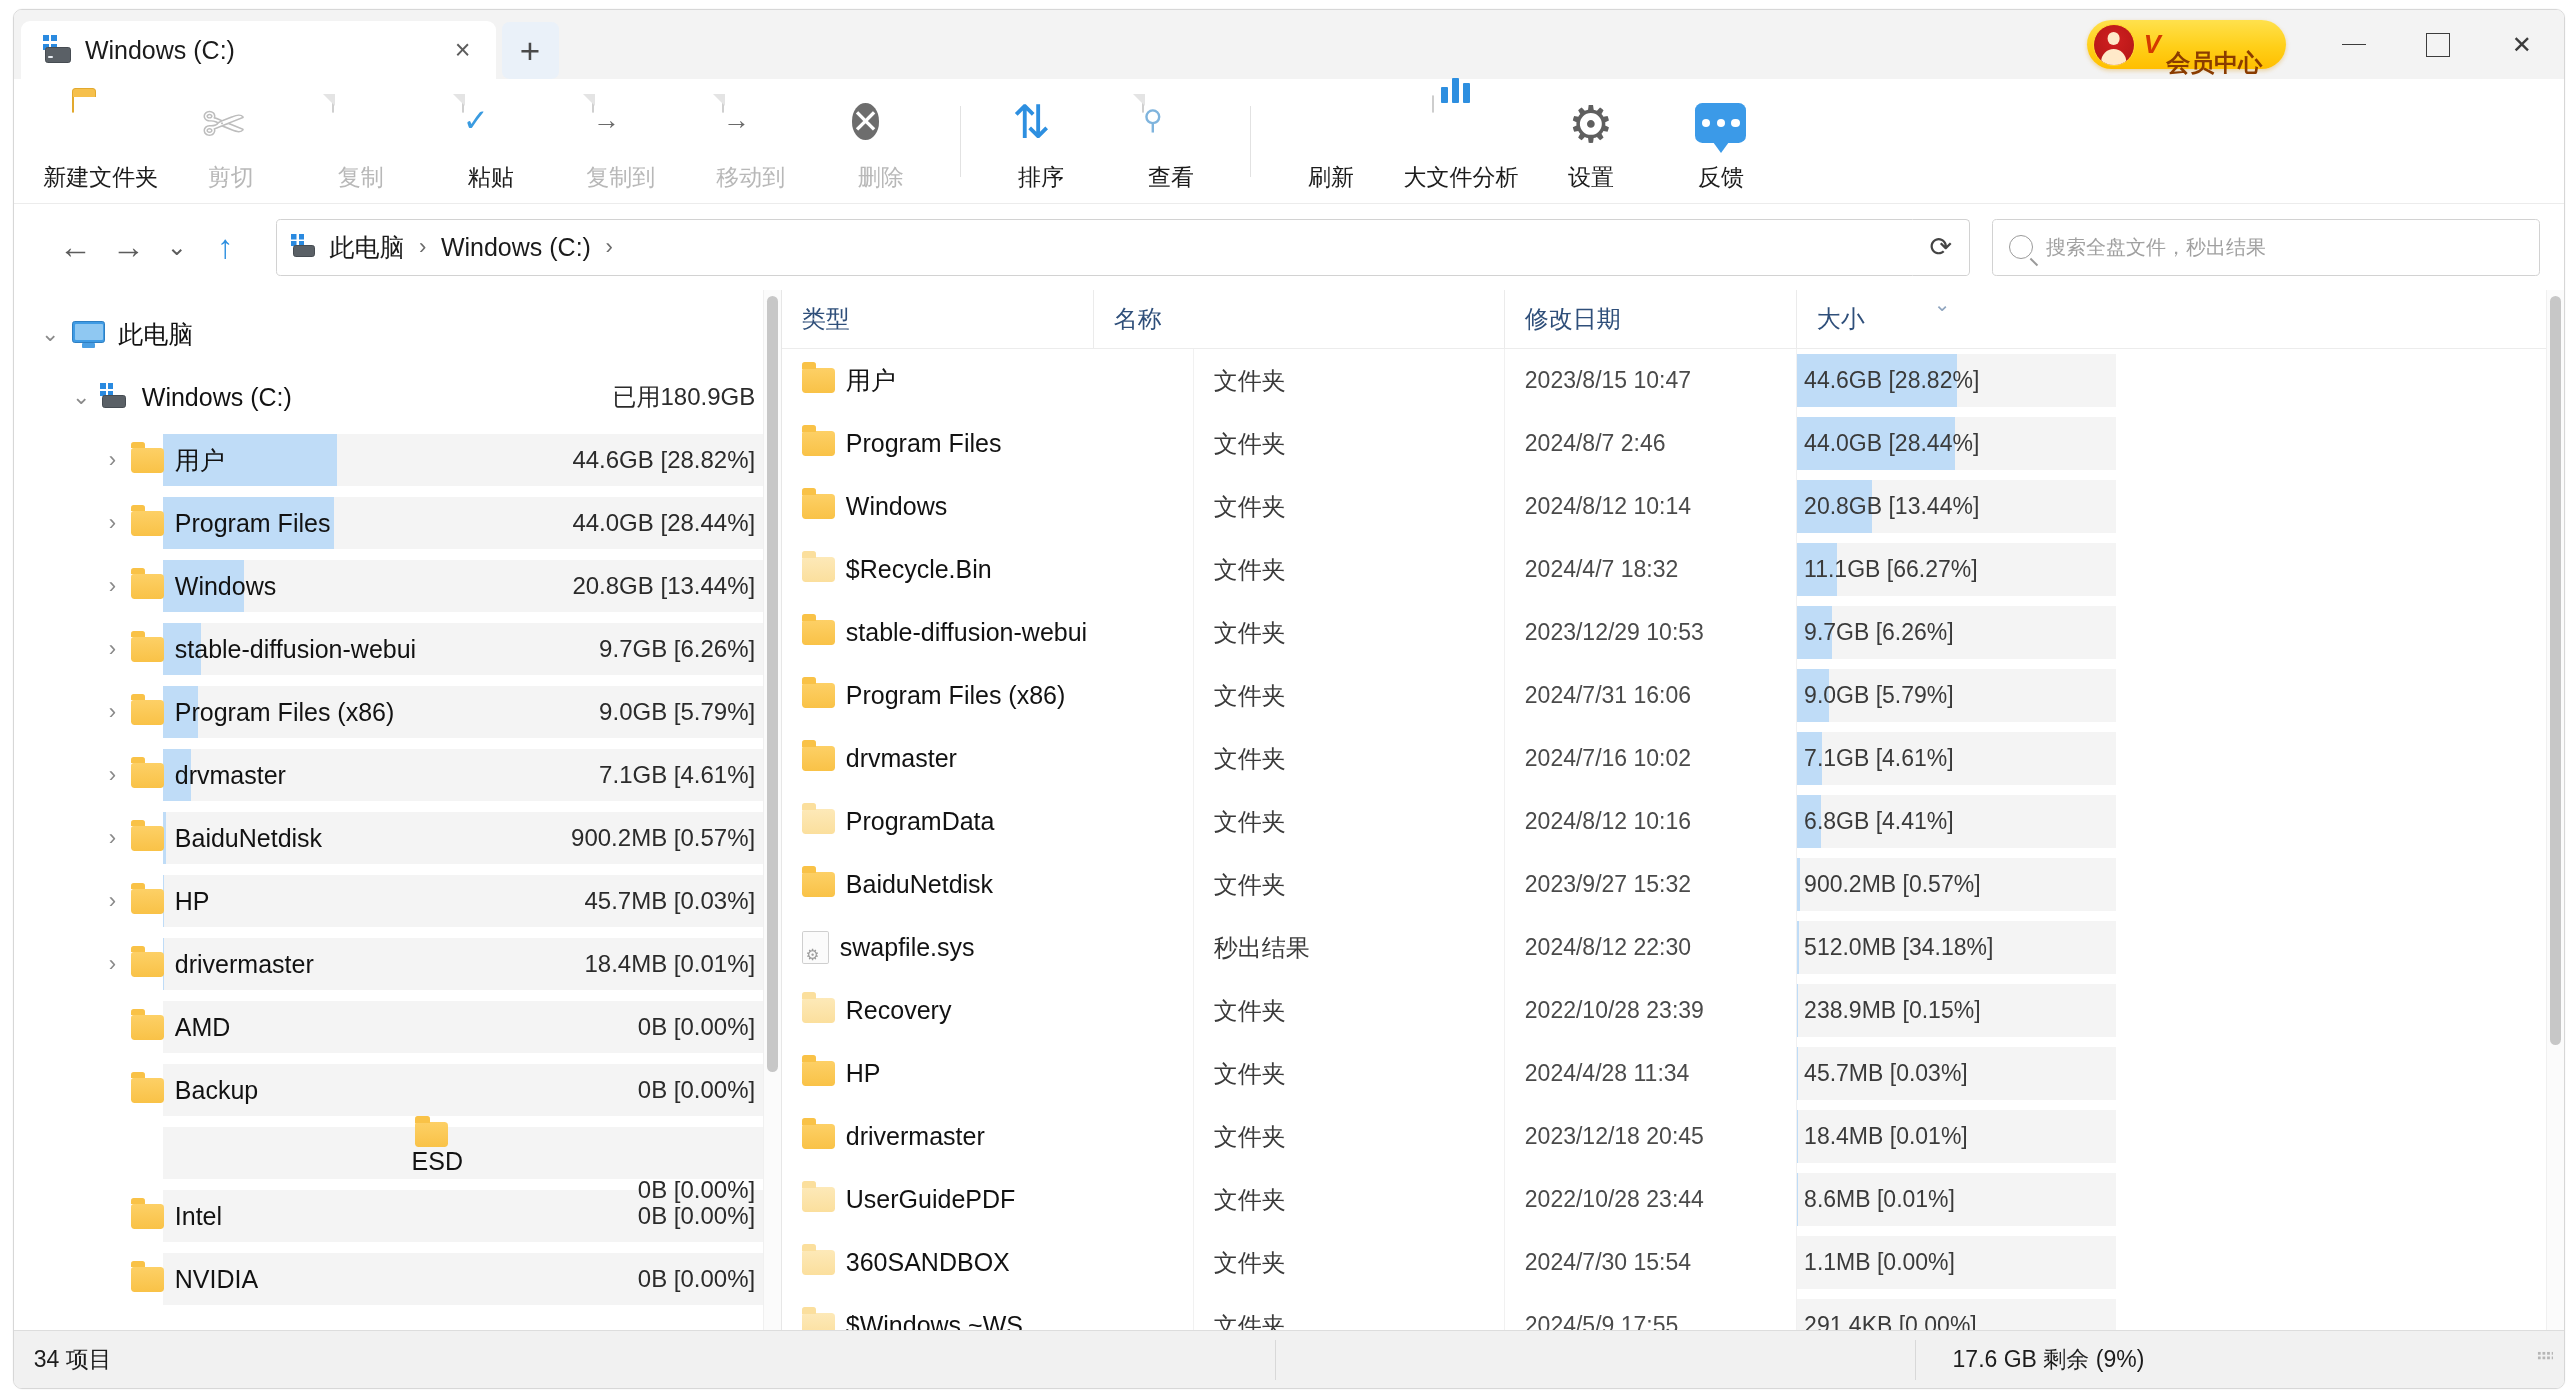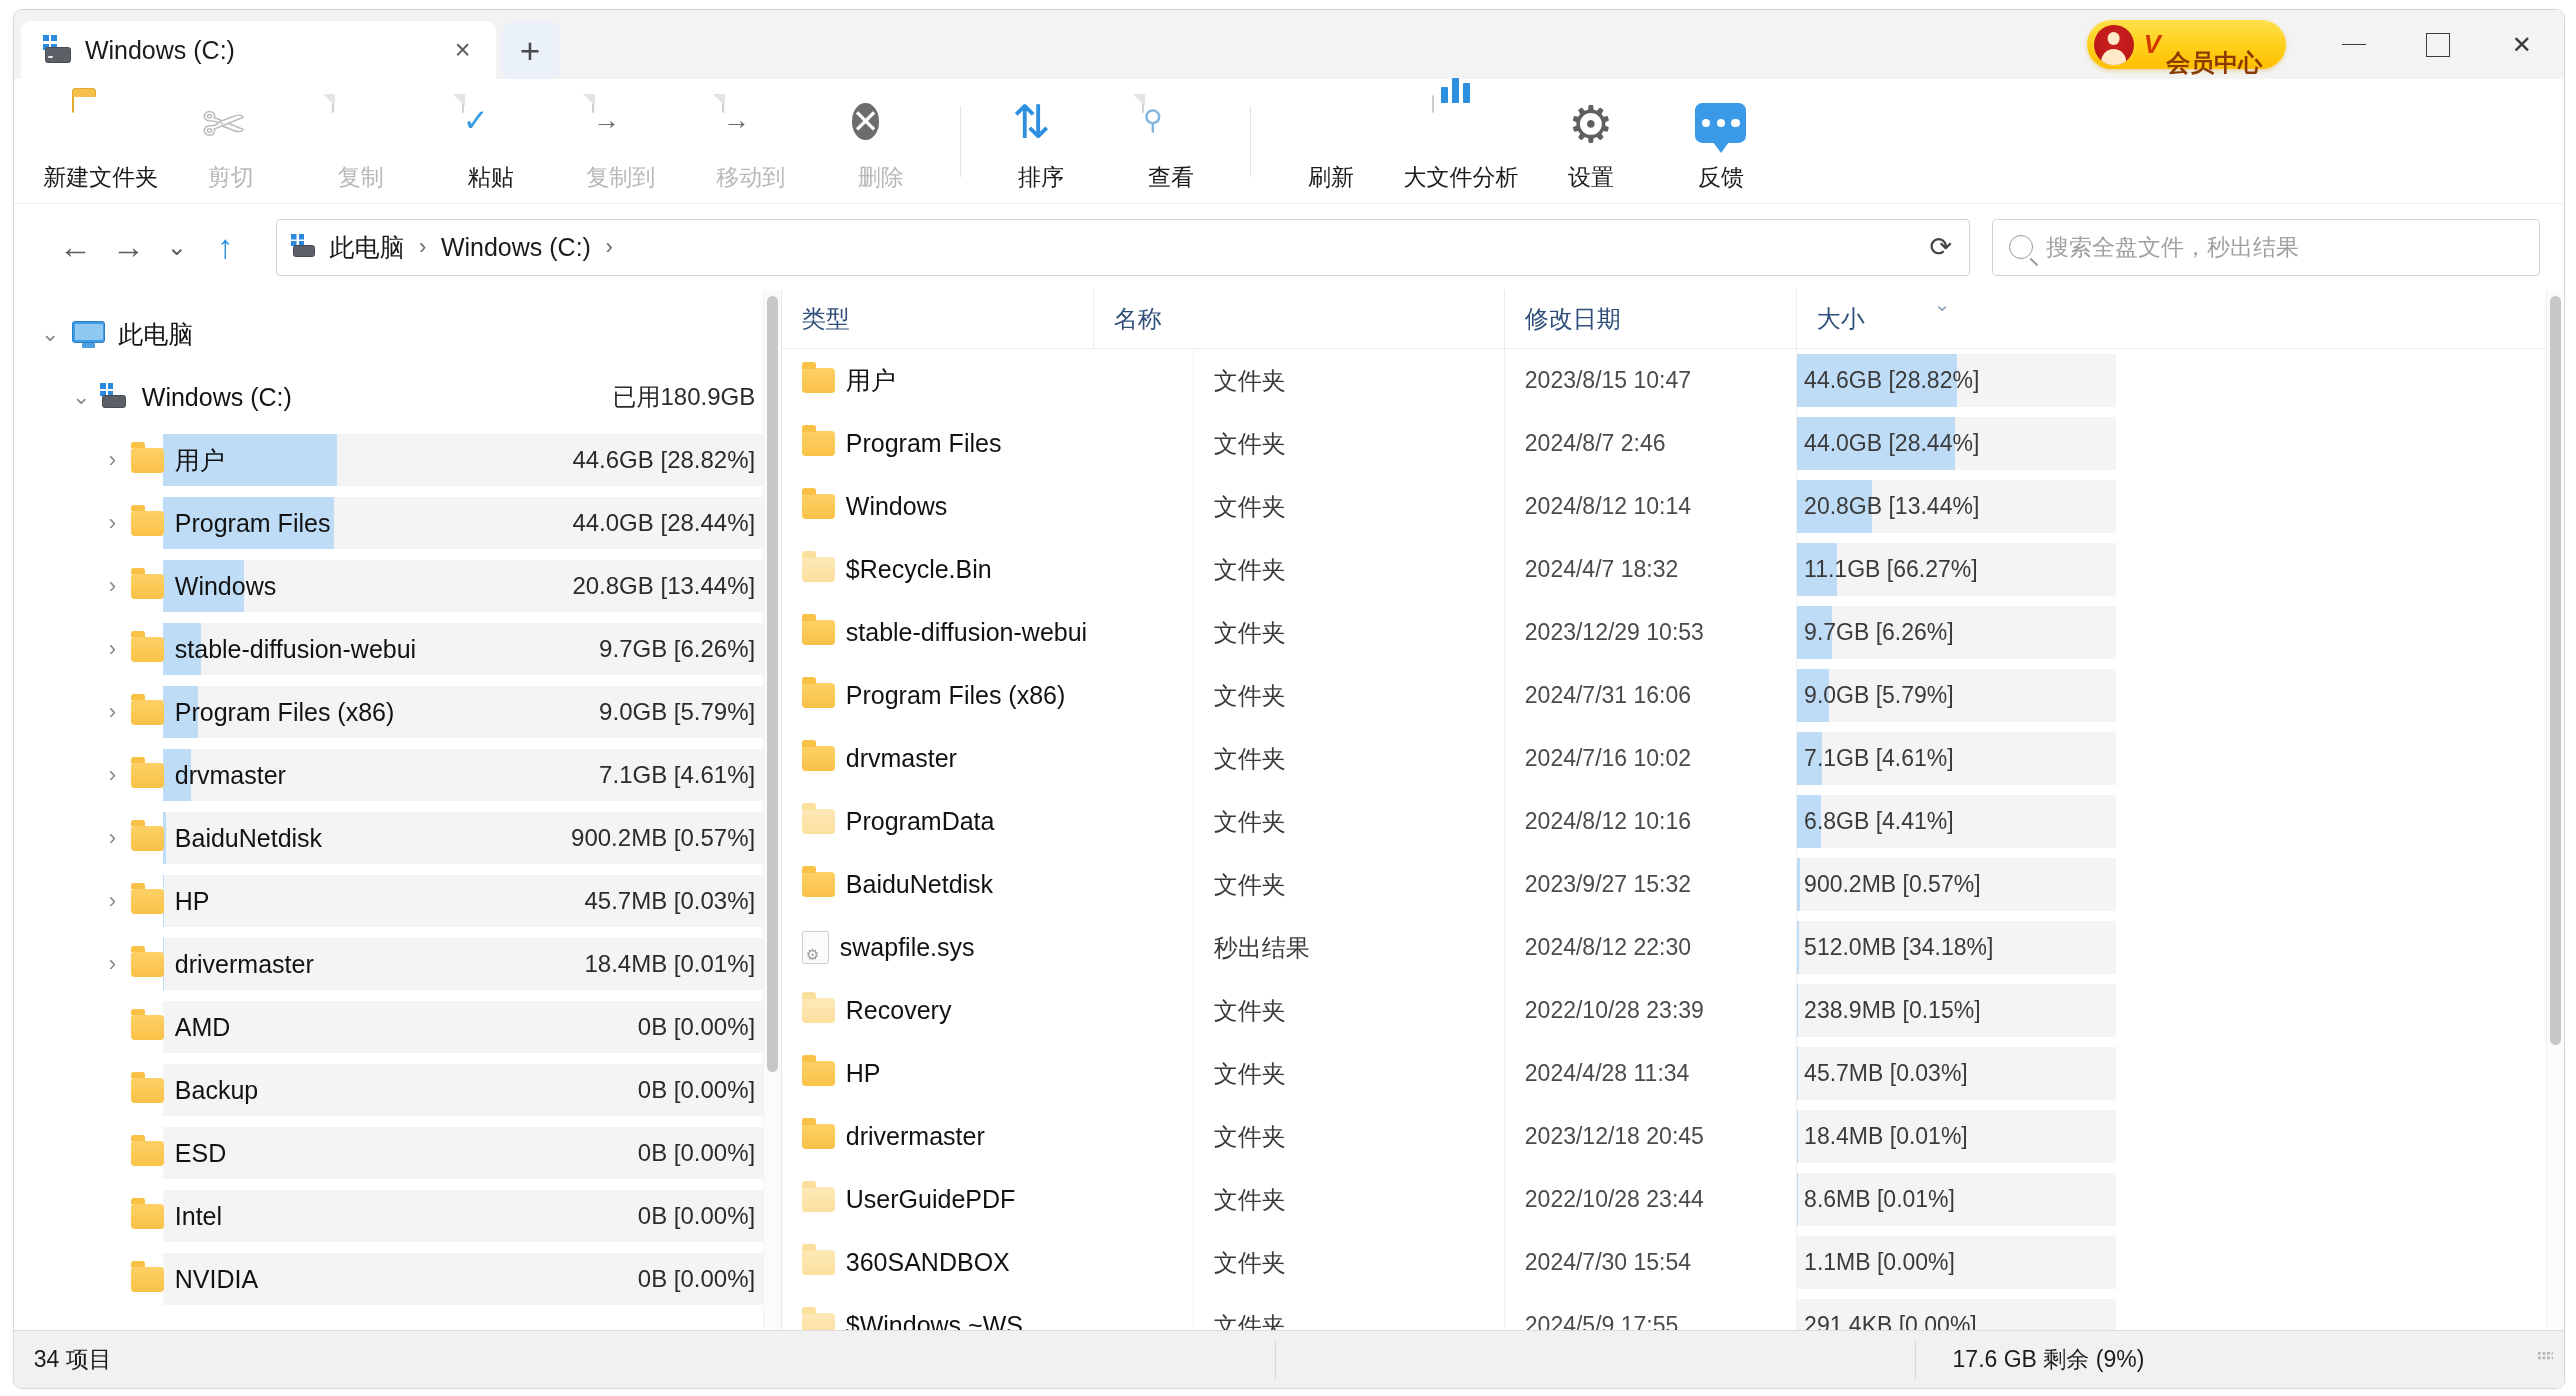--- a/index.html
+++ b/index.html
@@ -204,21 +204,21 @@
   .searchbox{
     width:548px;height:57px;margin-left:22px;flex:0 0 auto;
     border:0.9px solid #d2d2d2;border-radius:4.6px;background:#fff;
     display:flex;align-items:center;padding:0 16.4px;box-sizing:border-box;
   }
   .search-ico{
     width:24px;height:24px;border:1.8px solid #9a9a9a;border-radius:50%;position:relative;
     margin-right:12.8px;flex:0 0 auto;box-sizing:border-box;
   }
   .search-ico:after{content:"";position:absolute;right:-7.3px;bottom:-4.6px;width:10px;height:1.8px;background:#9a9a9a;transform:rotate(45deg);}
-  .search-ph{font-size:23px;color:#a0a0a0;white-space:nowrap;}
+  .search-ph{font-size:20px;color:#a0a0a0;white-space:nowrap;}
 
   
   .bodyrow{flex:1 1 auto;display:flex;min-height:0;position:relative;background:#fff;}
 
   
   .sidebar{
     width:767px;flex:0 0 auto;position:relative;overflow:hidden;background:#fff;
     border-right:0.9px solid #e7e7e7;
   }
   .treewrap{padding-top:12.8px;}
@@ -580,21 +580,21 @@
               <span class="sz">0B [0.00%]</span>
             </div>
             <div class="trow" style="padding-left: 80px;">
               <span class="bar-bg"></span>
               <span class="bar-fill" style="width: 0px;"></span>
               <span class="chev" style="position: relative; z-index: 2;"></span>
               <span class="ico folder"></span>
               <span class="nm">Backup</span>
               <span class="sz">0B [0.00%]</span>
             </div>
-            <div class="trow" style="padding-left: 80px;">
+            <div class="trow" style="padding-left: 80px; flex-direction: column;">
               <span class="bar-bg"></span>
               <span class="bar-fill" style="width: 0px;"></span>
               <span class="chev" style="position: relative; z-index: 2;"></span>
               <span class="ico folder"></span>
               <span class="nm">ESD</span>
               <span class="sz">0B [0.00%]</span>
             </div>
             <div class="trow" style="padding-left: 80px;">
               <span class="bar-bg"></span>
               <span class="bar-fill" style="width: 0px;"></span>

